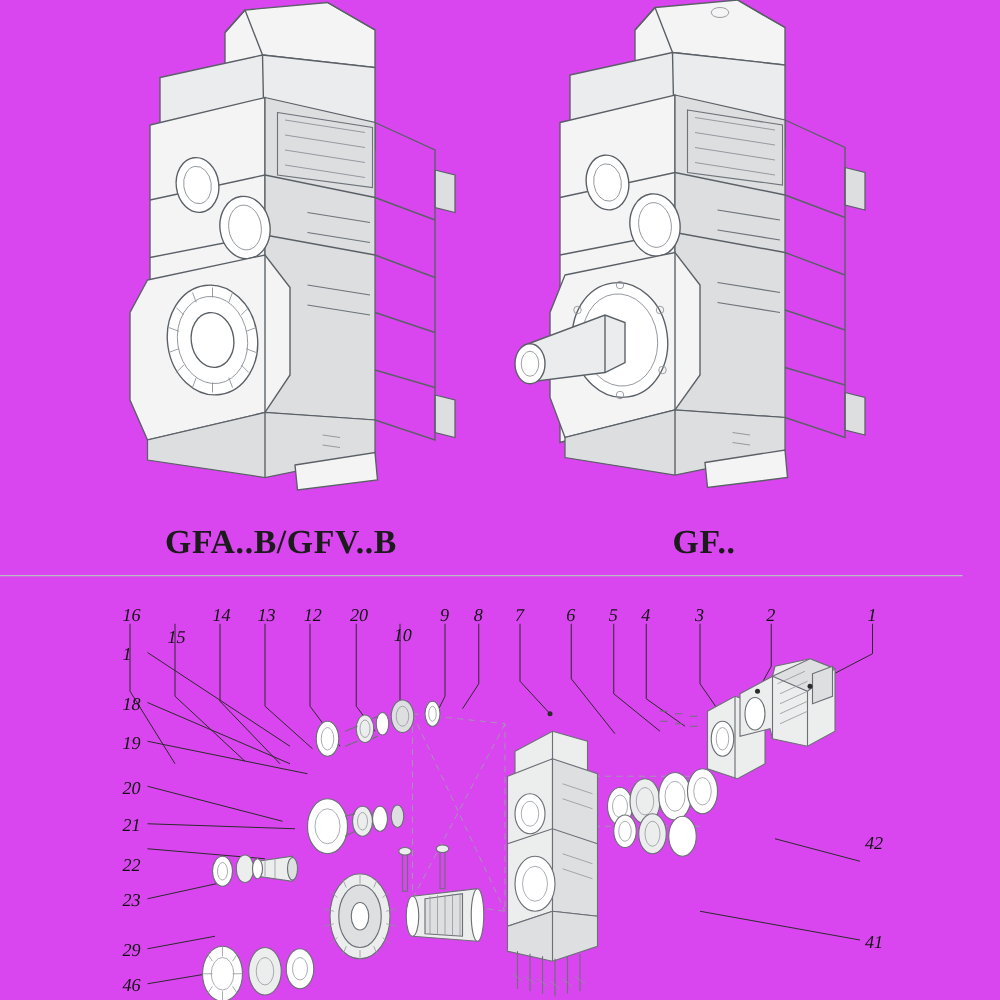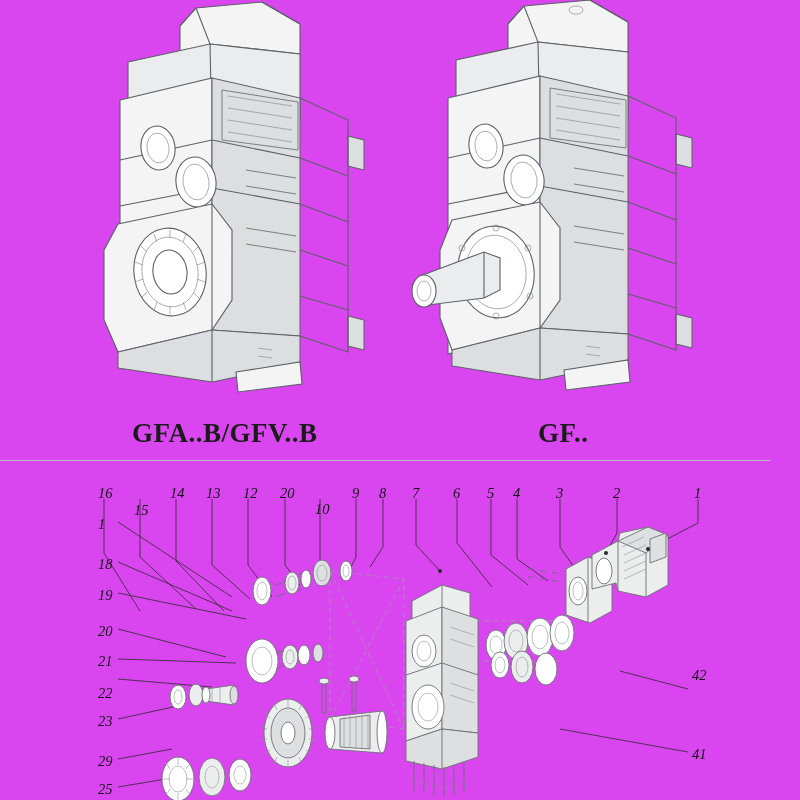--- a/index.html
+++ b/index.html
@@ -417,19 +417,19 @@
     <div class="label-num" style="left:694px; top:24px;">1</div>
 
     <div class="label-num" style="left:98px; top:55px;">1</div>
     <div class="label-num" style="left:98px; top:95px;">18</div>
     <div class="label-num" style="left:98px; top:126px;">19</div>
     <div class="label-num" style="left:98px; top:162px;">20</div>
     <div class="label-num" style="left:98px; top:192px;">21</div>
     <div class="label-num" style="left:98px; top:224px;">22</div>
     <div class="label-num" style="left:98px; top:252px;">23</div>
     <div class="label-num" style="left:98px; top:292px;">29</div>
-    <div class="label-num" style="left:98px; top:320px;">25</div>
+    <div class="label-num" style="left:98px; top:320px;">46</div>
 
     <div class="label-num" style="left:692px; top:206px;">42</div>
     <div class="label-num" style="left:692px; top:285px;">41</div>
   </div>
 
 </div>
 
 </body></html>

